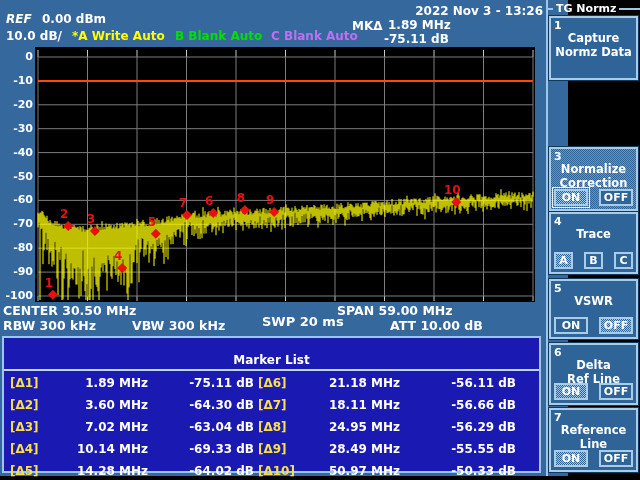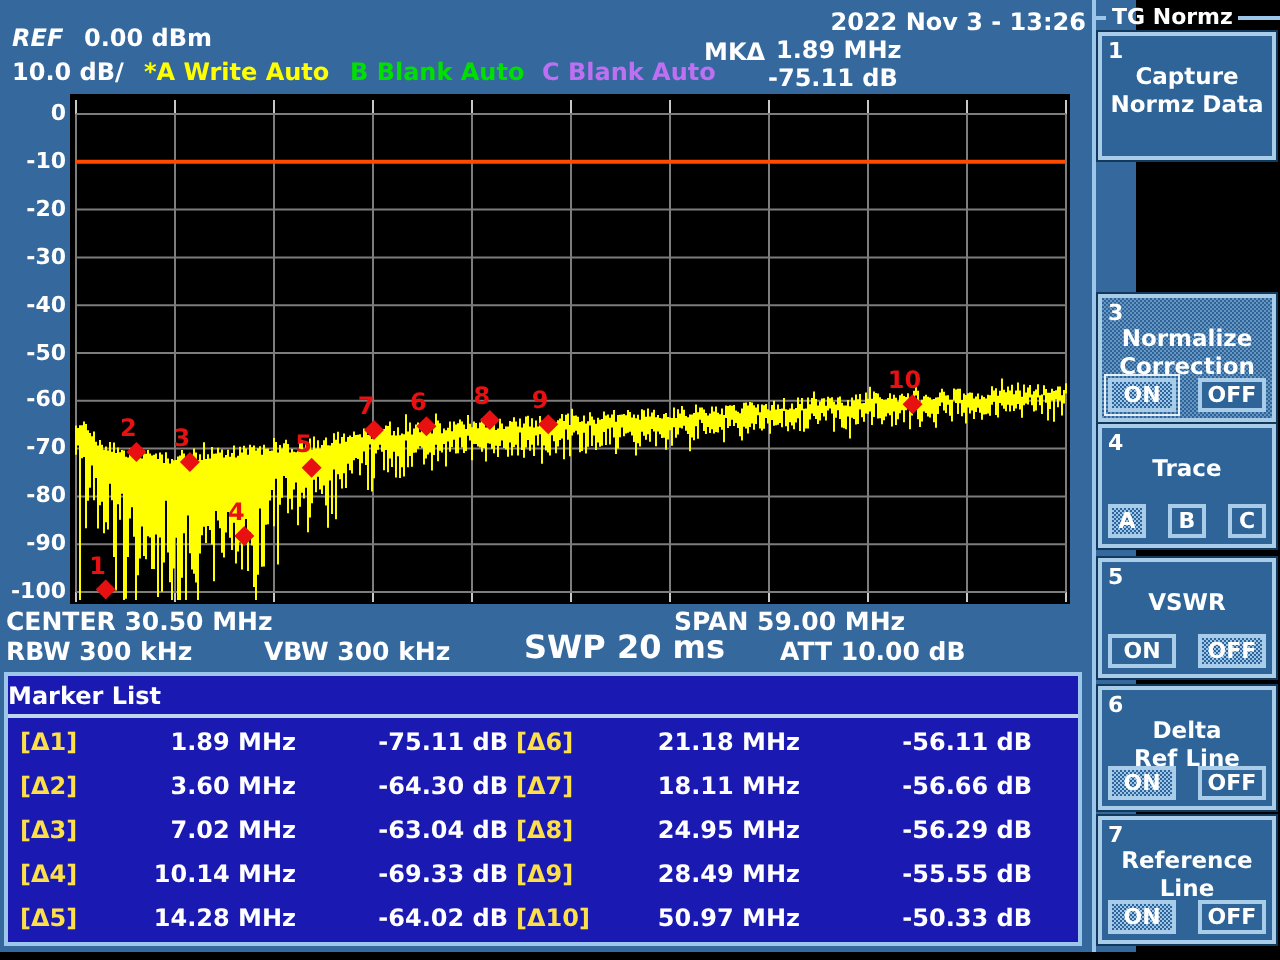--- a/index.html
+++ b/index.html
@@ -8,21 +8,21 @@
   .blue{position:absolute;left:0;top:0;width:568px;height:476px;background:#35699E;}
   .t{position:absolute;white-space:nowrap;font-size:12px;}
   .yellow{color:#FFFF00}
   .green{color:#00E000}
   .violet{color:#BE6FF2}
   .plot{position:absolute;left:35px;top:47px;width:500px;height:255px;background:#000;}
   .ylab{position:absolute;left:2px;width:31px;text-align:right;font-size:11px;height:12px;line-height:12px;}
   
   .mlist{position:absolute;left:2px;top:336px;width:539px;height:137px;background:#1A1AB2;
          border:2px solid #9CC6EA;box-sizing:border-box;}
-  .mtitle{text-align:left;font-size:12px;height:19px;line-height:20px;border-bottom:2px solid #BDD7EF;}
+  .mtitle{text-align:center;font-size:12px;height:19px;line-height:20px;border-bottom:2px solid #BDD7EF;margin-top:12px;}
   .mrows{display:grid;grid-template-rows:repeat(5,1fr);height:110px;padding:1px 0 0 2px;}
   .mrow{display:grid;grid-template-columns:42px 100px 106px 62px 84px 116px;align-items:center;font-size:12px;}
   .dlab{color:#fde047;padding-left:4px;}
   .val{text-align:right;}
   
   .sidebar{position:absolute;left:546px;top:0;width:94px;height:476px;box-sizing:border-box;
            border-left:2px solid #9CC6EA;}
   .sb-title{display:flex;align-items:center;font-size:11px;height:15px;margin-top:1px;}
   .sb-title::before{content:"";width:5px;border-top:2px solid #9CC6EA;margin-right:3px;}
   .sb-title::after{content:"";flex:1;border-top:2px solid #9CC6EA;margin-left:3px;}
@@ -138,21 +138,21 @@
           <text x="235.11499999999998" y="157.11100000000002" fill="#E81010" font-size="12" font-weight="bold" text-anchor="middle">9</text>
           <path d="M421.275 150.073L426.275 155.073L421.275 160.073L416.275 155.073Z" fill="#E81010"></path>
           <text x="417.275" y="147.073" fill="#E81010" font-size="12" font-weight="bold" text-anchor="middle">10</text>
         </svg>
     </div>
 
     <div class="t" style="left:3px;top:303px;font-size:12.5px;">CENTER 30.50  MHz</div>
     <div class="t" style="left:337px;top:303px;font-size:12.5px;">SPAN  59.00 MHz</div>
     <div class="t" style="left:3px;top:318px;font-size:12.5px;">RBW  300 kHz</div>
     <div class="t" style="left:132px;top:318px;font-size:12.5px;">VBW  300 kHz</div>
-    <div class="t" style="left:262px;top:314px;font-size:16px;">SWP  20 ms</div>
+    <div class="t" style="left:262px;top:314px;font-size:13px;">SWP  20 ms</div>
     <div class="t" style="left:390px;top:318px;font-size:12.5px;">ATT  10.00 dB</div>
 
     <div class="mlist">
       <div class="mtitle">Marker List</div>
       <div class="mrows" id="mrows">
           <div class="mrow">
             <span class="dlab">[Δ1]</span>
             <span class="val">1.89 MHz</span>
             <span class="val">-75.11 dB</span>
             <span class="dlab">[Δ6]</span>

